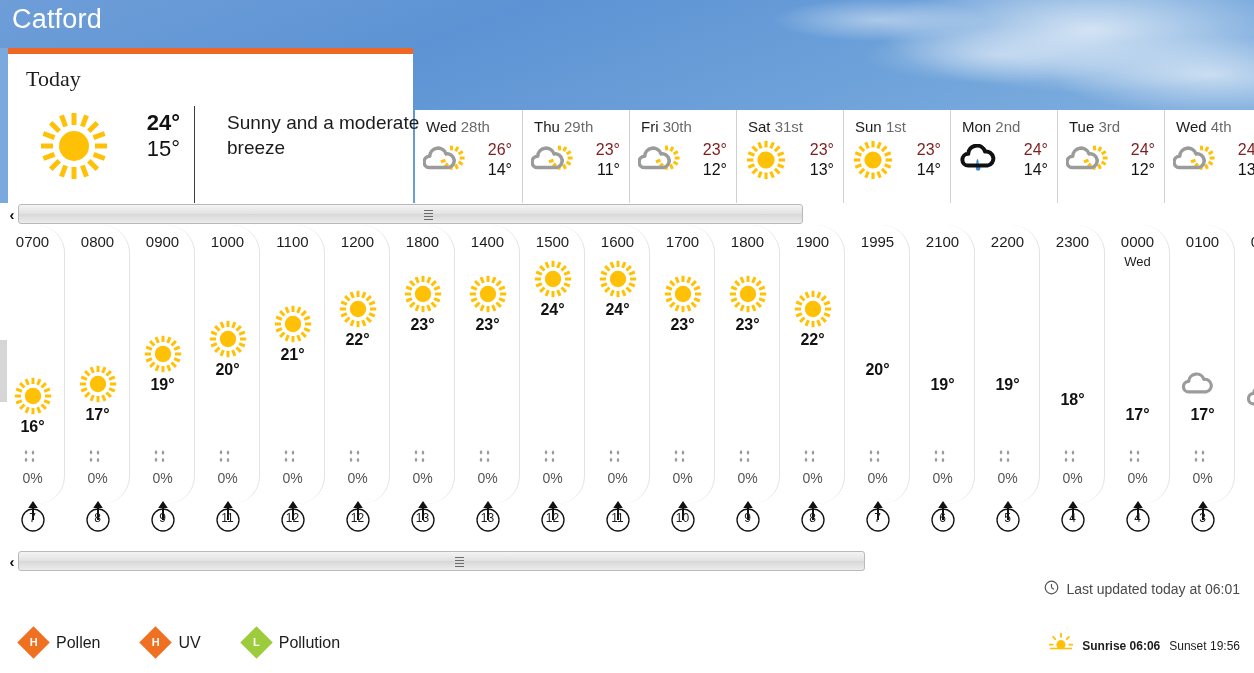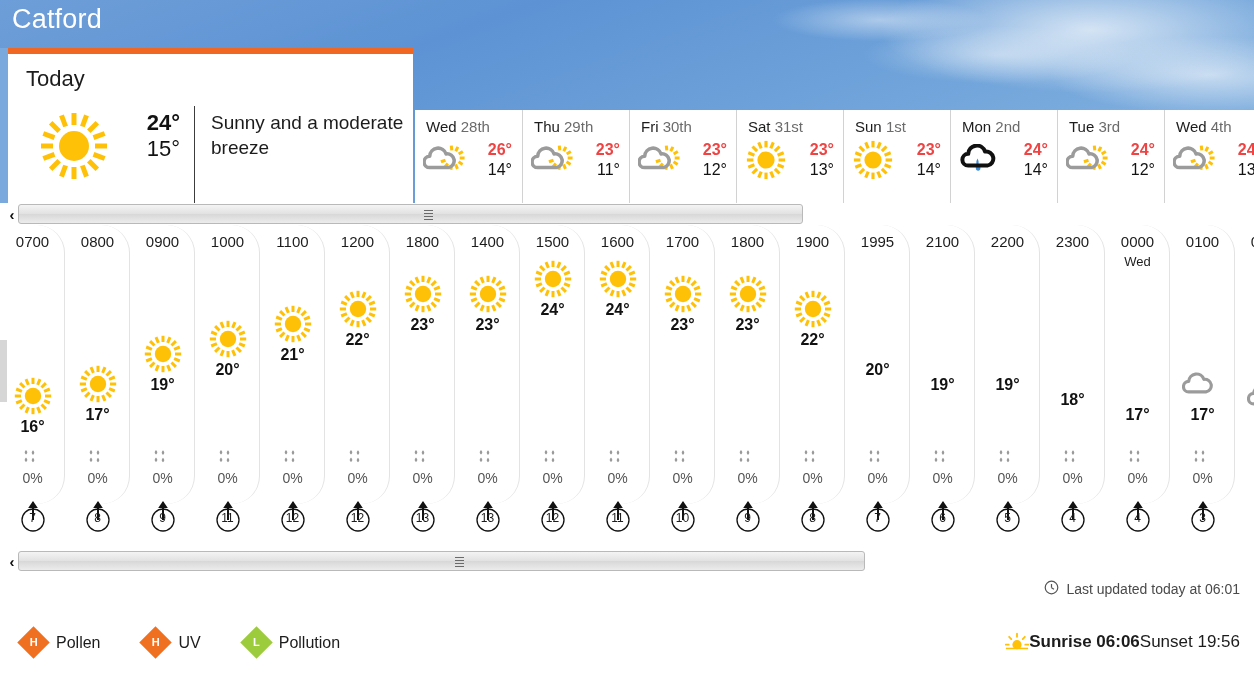--- a/index.html
+++ b/index.html
@@ -26,45 +26,45 @@
     position: absolute; left: 12px; top: 4px;
     font-size: 27px; color: #ffffff; font-weight: 400; letter-spacing: .2px;
   }
 
   
   .today-card {
     position: absolute; left: 8px; top: 48px; width: 405px; height: 155px;
     background: #ffffff; border-top: 6px solid #ef6723;
     z-index: 6;
   }
-  .today-label { position: absolute; left: 18px; top: 12px; font-size: 22px; color: #1c1c1c; }
+  .today-label { position: absolute; left: 18px; top: 12px; font-size: 22px; color: #1c1c1c; font-family: Liberation Serif, serif; }
   .today-body { position: absolute; left: 18px; top: 52px; display: flex; align-items: flex-start; }
   .today-sun { width: 96px; display: flex; justify-content: center; padding-top: 4px; }
   .today-temps { width: 72px; text-align: right; padding-right: 14px; padding-top: 4px; }
   .today-temps .hi { font-size: 22px; font-weight: bold; color: #121212; line-height: 1.18; }
   .today-temps .lo { font-size: 22px; font-weight: 400; color: #121212; line-height: 1.18; }
   .today-divider { width: 1px; background: #3c3c3c; height: 98px; margin-right: 16px; }
-  .today-desc { font-size: 19px; color: #1c1c1c; line-height: 1.32; width: 210px; padding-top: 4px; }
+  .today-desc { font-size: 19px; color: #1c1c1c; line-height: 1.32; width: 210px; padding-top: 4px; margin-left: 16px; }
 
   
   .daystrip {
     position: absolute; left: 415px; top: 110px; width: 839px; height: 93px;
     display: flex; z-index: 5; overflow: hidden;
   }
   .daytab {
     position: relative; width: 107px; flex: 0 0 107px; height: 117px;
     background: #ffffff; border-left: 1px solid #d2d2d2; padding: 8px 0 0 0;
   }
   .daytab:first-child { border-left: none; }
   .daytab .dname { font-size: 15px; color: #1c1c1c; padding-left: 11px; }
   .daytab .dname .num { color: #6b6b6b; }
   .daytab .drow { display: flex; align-items: center; margin-top: 4px; }
   .daytab .dicon { width: 58px; display: flex; justify-content: center; align-items: center; height: 42px; }
   .daytab .dtemps { text-align: right; width: 45px; padding-right: 6px; }
-  .daytab .dtemps .hi { font-size: 16px; font-weight: bold; color: #ef4444; line-height: 1.22; }
+  .daytab .dtemps .hi { font-size: 16px; font-weight: normal; color: #7f1d1d; line-height: 1.22; }
   .daytab .dtemps .lo { font-size: 16px; color: #121212; line-height: 1.22; }
   .daytab .underline { position: absolute; left: 0; bottom: 0; width: 107px; height: 7px; background: #f3712b; }
   .daytab.active .underline { background: #e8453c; }
 
   
   .sbar { position: absolute; height: 22px; background: #ffffff; z-index: 7; }
   .sbar .chev {
     position: absolute; left: 5px; top: 0; width: 14px; height: 22px;
     display: flex; align-items: center; justify-content: center;
     font-size: 15px; font-weight: bold; color: #111; line-height: 1;
@@ -136,21 +136,21 @@
   .diamond {
     width: 23px; height: 23px; transform: rotate(45deg);
     display: flex; align-items: center; justify-content: center;
   }
   .diamond span {
     transform: rotate(-45deg); font-size: 11px; font-weight: bold; color: #ffffff; line-height: 1;
   }
   .idx .ilabel { font-size: 16px; color: #1c1c1c; }
   .sunline {
     position: absolute; right: 14px; top: 632px;
-    display: flex; align-items: flex-start; gap: 0; font-size: 17px; color: #1c1c1c;
+    display: flex; align-items: flex-end; gap: 9px; font-size: 12px; color: #1c1c1c;
   }
   .sunline b { font-weight: bold; }
 </style>
 </head>
 <body>
 
 <div id="app">
 
   <div class="sky"></div>
   <div class="city-title">Catford</div>

